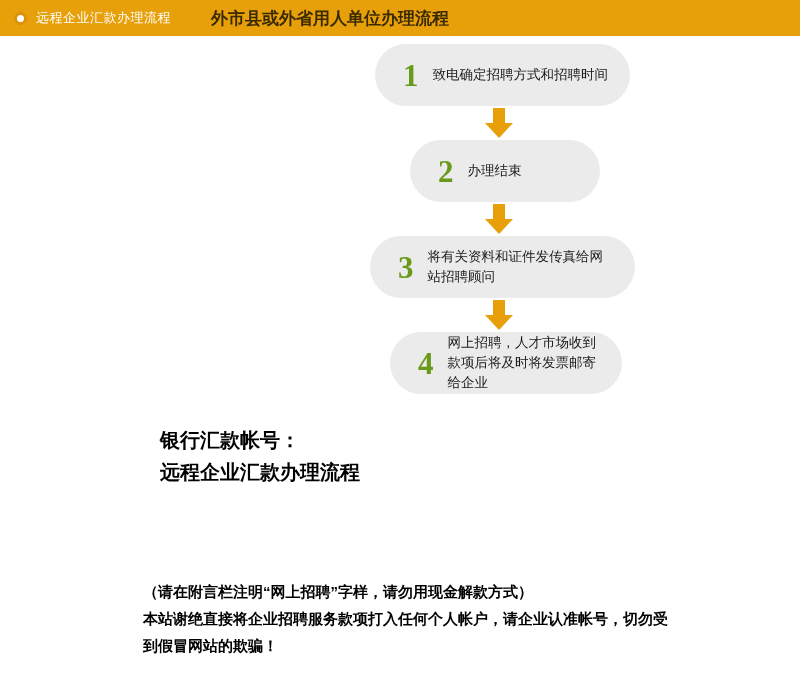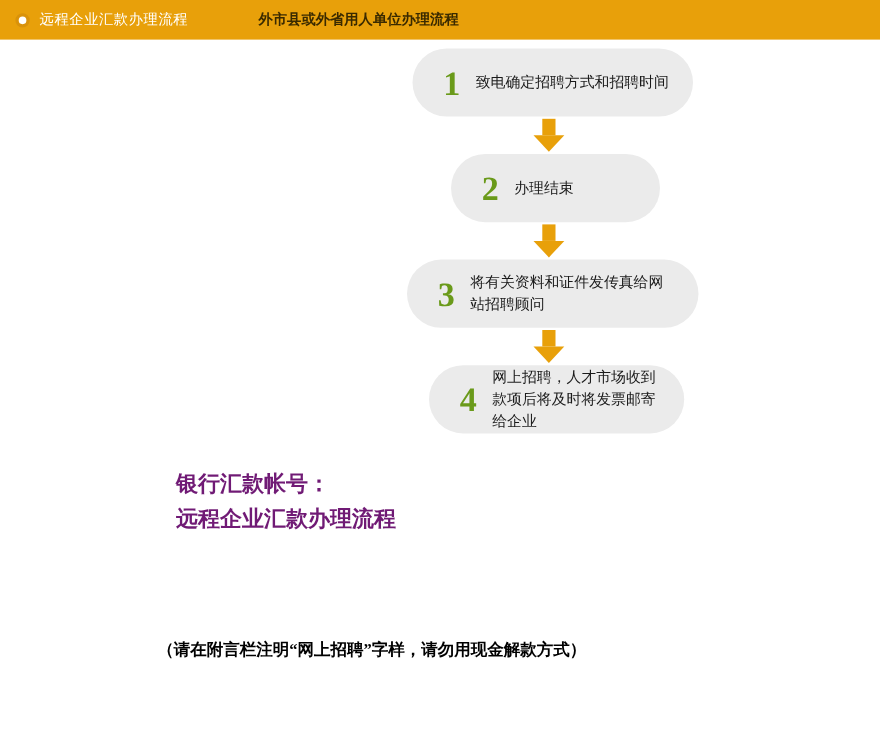--- a/index.html
+++ b/index.html
@@ -44,23 +44,23 @@
     flex: none;
   }
   .header-left-label {
     color: #ffffff;
     font-size: 13px;
     letter-spacing: 0.5px;
     white-space: nowrap;
   }
   .header-title {
     color: #3a2a00;
-    font-size: 13px;
-    font-weight: bold;
-    margin-left: 64px;
+    font-size: 17px;
+    font-weight: bold;
+    margin-left: 40px;
     white-space: nowrap;
   }
 
   
   .flow {
     position: absolute;
     left: 0;
     top: 44px;
     width: 800px;
   }
@@ -130,40 +130,40 @@
     border-left: 14px solid transparent;
     border-right: 14px solid transparent;
     border-top: 15px solid #e8a00a;
   }
 
   
   .bank-info {
     position: absolute;
     left: 160px;
     top: 424px;
-    color: #701a75;
+    color: #000000;
     font-size: 20px;
     font-weight: bold;
     line-height: 32px;
     font-family: "Liberation Sans", sans-serif;
   }
   .bank-info div { white-space: nowrap; }
 
   
   .notice {
     position: absolute;
     left: 143px;
     top: 578px;
     width: 530px;
     color: #000000;
     font-size: 15px;
     font-weight: bold;
     line-height: 27px;
   }
-  .notice .line1 { text-indent: 0; font-family: Liberation Serif, serif; }
+  .notice .line1 { text-indent: 0; }
   .notice .line2 { }
 </style>
 </head>
 <body>
 
 <div class="header-bar">
   <div class="header-left">
     <span class="bullet-icon"></span>
     <span class="header-left-label">远程企业汇款办理流程</span>
   </div>
@@ -223,13 +223,14 @@
 
 </div>
 
 <div class="bank-info">
   <div>银行汇款帐号：</div>
   <div>远程企业汇款办理流程</div>
 </div>
 
 <div class="notice">
   <div class="line1">（请在附言栏注明“网上招聘”字样，请勿用现金解款方式）</div>
+  <div class="line2">本站谢绝直接将企业招聘服务款项打入任何个人帐户，请企业认准帐号，切勿受到假冒网站的欺骗！</div>
 </div>
 
 </body></html>

